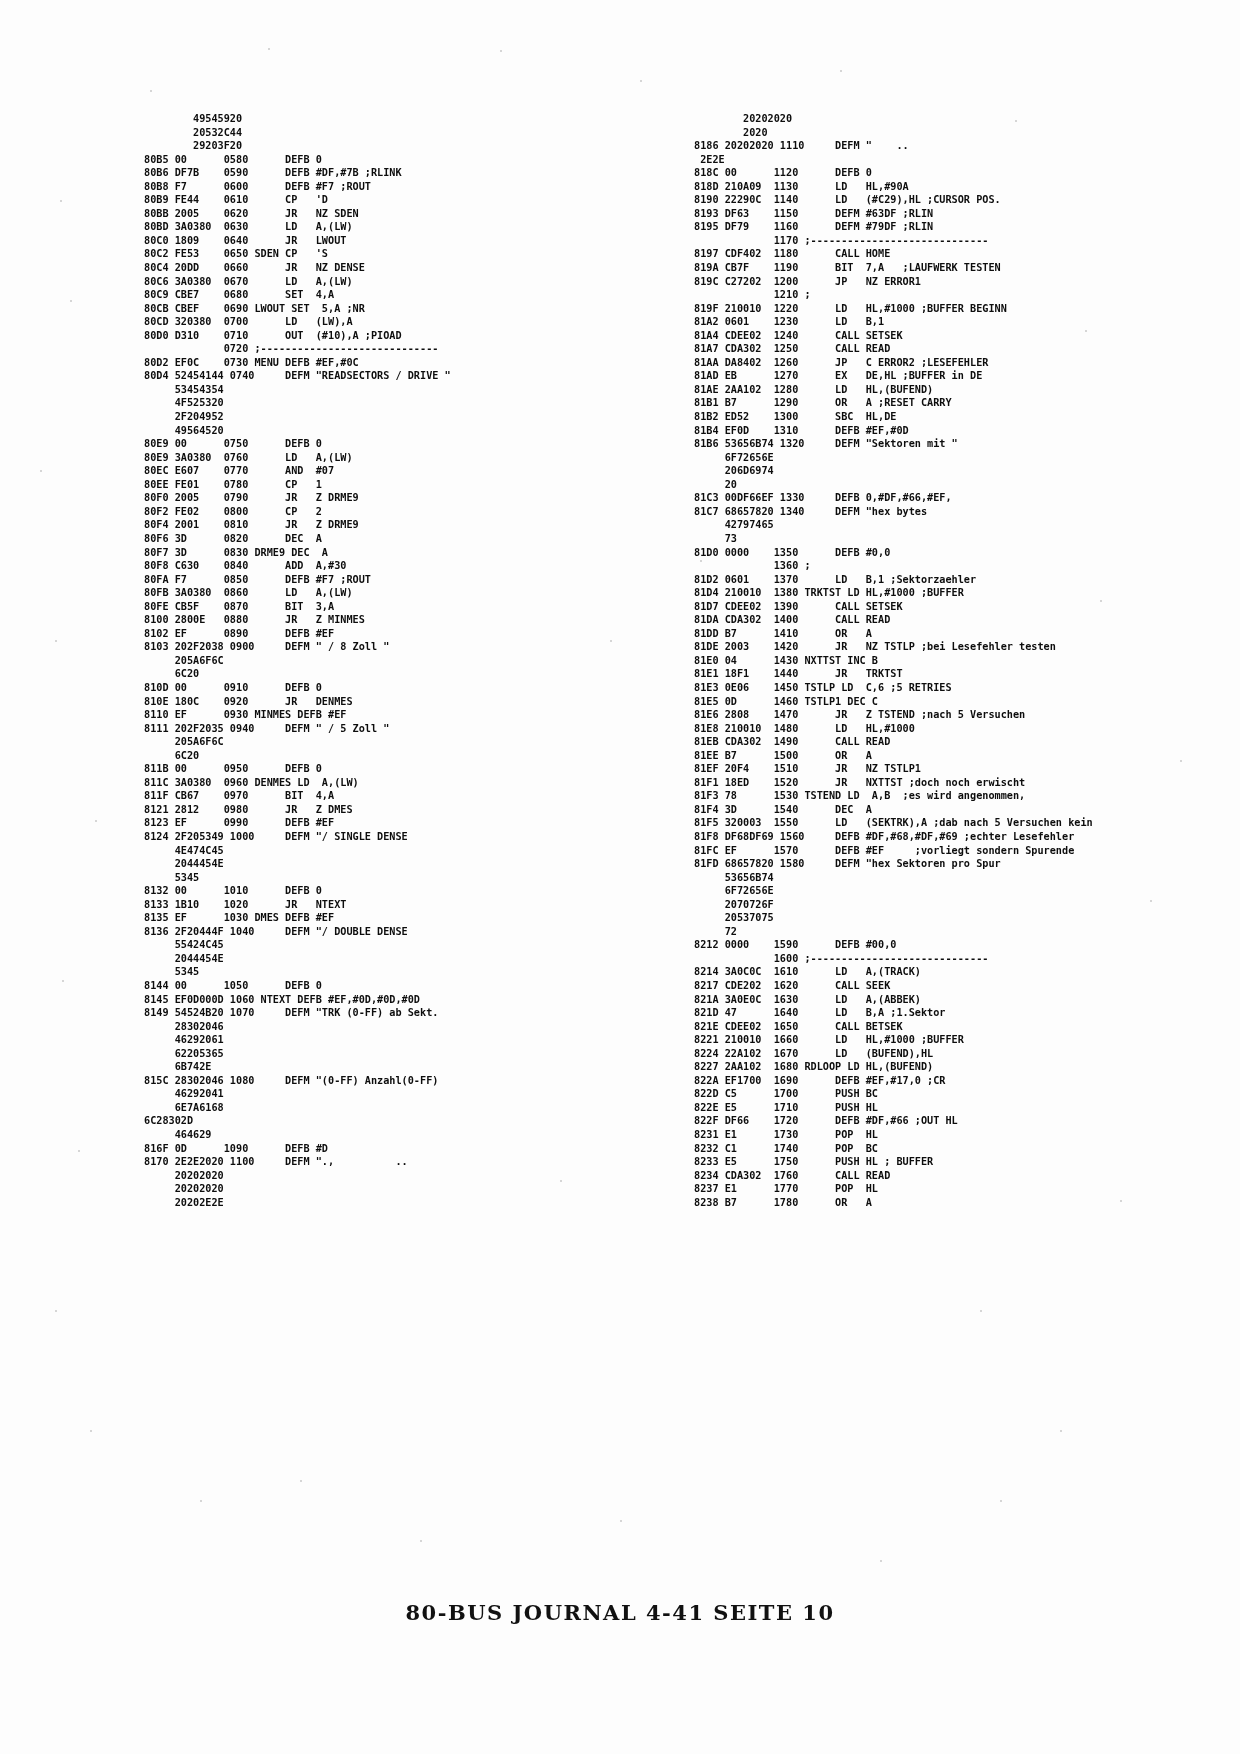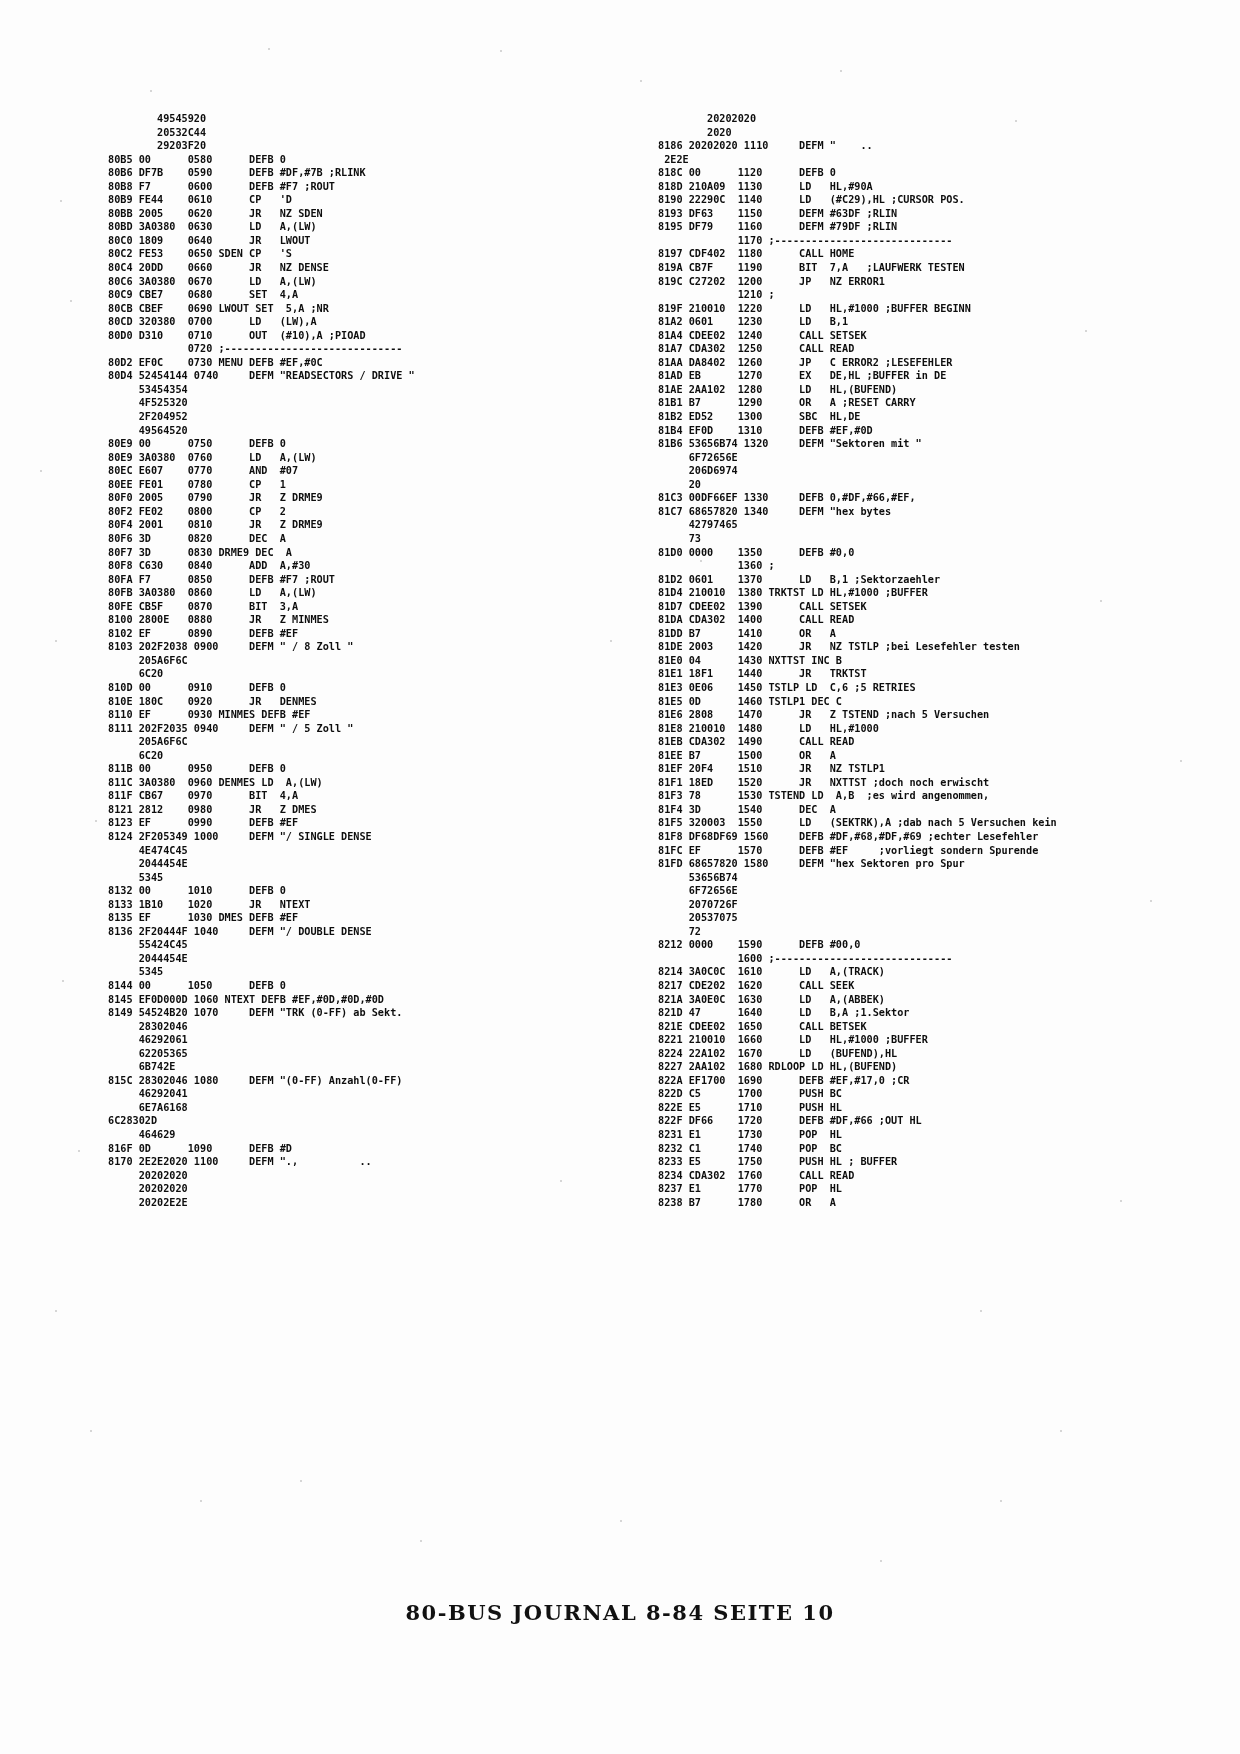--- a/index.html
+++ b/index.html
@@ -27,20 +27,21 @@
     background: #c9c9c9;
     border-radius: 50%;
   }
   .columns {
     position: absolute;
     top: 112px;
     left: 0;
     right: 0;
     display: flex;
     gap: 0px;
+    padding-left: 36px;
   }
   .col {
     width: 520px;
     font-size: 10.2px;
     line-height: 13.55px;
     letter-spacing: 0px;
     white-space: pre;
     font-weight: 700;
     color: #0d0d0d;
   }
@@ -67,21 +68,21 @@
 </head>
 <body>
 
 <div class="page">
 
   <div class="columns">
     <div class="col col-left"><span class="line">        49545920</span><span class="line">        20532C44</span><span class="line">        29203F20</span><span class="line">80B5 00      0580      DEFB 0</span><span class="line">80B6 DF7B    0590      DEFB #DF,#7B ;RLINK</span><span class="line">80B8 F7      0600      DEFB #F7 ;ROUT</span><span class="line">80B9 FE44    0610      CP   'D</span><span class="line">80BB 2005    0620      JR   NZ SDEN</span><span class="line">80BD 3A0380  0630      LD   A,(LW)</span><span class="line">80C0 1809    0640      JR   LWOUT</span><span class="line">80C2 FE53    0650 SDEN CP   'S</span><span class="line">80C4 20DD    0660      JR   NZ DENSE</span><span class="line">80C6 3A0380  0670      LD   A,(LW)</span><span class="line">80C9 CBE7    0680      SET  4,A</span><span class="line">80CB CBEF    0690 LWOUT SET  5,A ;NR</span><span class="line">80CD 320380  0700      LD   (LW),A</span><span class="line">80D0 D310    0710      OUT  (#10),A ;PIOAD</span><span class="line">             0720 ;-----------------------------</span><span class="line">80D2 EF0C    0730 MENU DEFB #EF,#0C</span><span class="line">80D4 52454144 0740     DEFM "READSECTORS / DRIVE "</span><span class="line">     53454354</span><span class="line">     4F525320</span><span class="line">     2F204952</span><span class="line">     49564520</span><span class="line">80E9 00      0750      DEFB 0</span><span class="line">80E9 3A0380  0760      LD   A,(LW)</span><span class="line">80EC E607    0770      AND  #07</span><span class="line">80EE FE01    0780      CP   1</span><span class="line">80F0 2005    0790      JR   Z DRME9</span><span class="line">80F2 FE02    0800      CP   2</span><span class="line">80F4 2001    0810      JR   Z DRME9</span><span class="line">80F6 3D      0820      DEC  A</span><span class="line">80F7 3D      0830 DRME9 DEC  A</span><span class="line">80F8 C630    0840      ADD  A,#30</span><span class="line">80FA F7      0850      DEFB #F7 ;ROUT</span><span class="line">80FB 3A0380  0860      LD   A,(LW)</span><span class="line">80FE CB5F    0870      BIT  3,A</span><span class="line">8100 2800E   0880      JR   Z MINMES</span><span class="line">8102 EF      0890      DEFB #EF</span><span class="line">8103 202F2038 0900     DEFM " / 8 Zoll "</span><span class="line">     205A6F6C</span><span class="line">     6C20</span><span class="line">810D 00      0910      DEFB 0</span><span class="line">810E 180C    0920      JR   DENMES</span><span class="line">8110 EF      0930 MINMES DEFB #EF</span><span class="line">8111 202F2035 0940     DEFM " / 5 Zoll "</span><span class="line">     205A6F6C</span><span class="line">     6C20</span><span class="line">811B 00      0950      DEFB 0</span><span class="line">811C 3A0380  0960 DENMES LD  A,(LW)</span><span class="line">811F CB67    0970      BIT  4,A</span><span class="line">8121 2812    0980      JR   Z DMES</span><span class="line">8123 EF      0990      DEFB #EF</span><span class="line">8124 2F205349 1000     DEFM "/ SINGLE DENSE</span><span class="line">     4E474C45</span><span class="line">     2044454E</span><span class="line">     5345</span><span class="line">8132 00      1010      DEFB 0</span><span class="line">8133 1B10    1020      JR   NTEXT</span><span class="line">8135 EF      1030 DMES DEFB #EF</span><span class="line">8136 2F20444F 1040     DEFM "/ DOUBLE DENSE</span><span class="line">     55424C45</span><span class="line">     2044454E</span><span class="line">     5345</span><span class="line">8144 00      1050      DEFB 0</span><span class="line">8145 EF0D000D 1060 NTEXT DEFB #EF,#0D,#0D,#0D</span><span class="line">8149 54524B20 1070     DEFM "TRK (0-FF) ab Sekt.</span><span class="line">     28302046</span><span class="line">     46292061</span><span class="line">     62205365</span><span class="line">     6B742E</span><span class="line">815C 28302046 1080     DEFM "(0-FF) Anzahl(0-FF)</span><span class="line">     46292041</span><span class="line">     6E7A6168</span><span class="line">6C28302D</span><span class="line">     464629</span><span class="line">816F 0D      1090      DEFB #D</span><span class="line">8170 2E2E2020 1100     DEFM ".,          ..</span><span class="line">     20202020</span><span class="line">     20202020</span><span class="line">     20202E2E</span></div>
     <div class="col col-right"><span class="line">        20202020</span><span class="line">        2020</span><span class="line">8186 20202020 1110     DEFM "    ..</span><span class="line"> 2E2E</span><span class="line">818C 00      1120      DEFB 0</span><span class="line">818D 210A09  1130      LD   HL,#90A</span><span class="line">8190 22290C  1140      LD   (#C29),HL ;CURSOR POS.</span><span class="line">8193 DF63    1150      DEFM #63DF ;RLIN</span><span class="line">8195 DF79    1160      DEFM #79DF ;RLIN</span><span class="line">             1170 ;-----------------------------</span><span class="line">8197 CDF402  1180      CALL HOME</span><span class="line">819A CB7F    1190      BIT  7,A   ;LAUFWERK TESTEN</span><span class="line">819C C27202  1200      JP   NZ ERROR1</span><span class="line">             1210 ;</span><span class="line">819F 210010  1220      LD   HL,#1000 ;BUFFER BEGINN</span><span class="line">81A2 0601    1230      LD   B,1</span><span class="line">81A4 CDEE02  1240      CALL SETSEK</span><span class="line">81A7 CDA302  1250      CALL READ</span><span class="line">81AA DA8402  1260      JP   C ERROR2 ;LESEFEHLER</span><span class="line">81AD EB      1270      EX   DE,HL ;BUFFER in DE</span><span class="line">81AE 2AA102  1280      LD   HL,(BUFEND)</span><span class="line">81B1 B7      1290      OR   A ;RESET CARRY</span><span class="line">81B2 ED52    1300      SBC  HL,DE</span><span class="line">81B4 EF0D    1310      DEFB #EF,#0D</span><span class="line">81B6 53656B74 1320     DEFM "Sektoren mit "</span><span class="line">     6F72656E</span><span class="line">     206D6974</span><span class="line">     20</span><span class="line">81C3 00DF66EF 1330     DEFB 0,#DF,#66,#EF,</span><span class="line">81C7 68657820 1340     DEFM "hex bytes</span><span class="line">     42797465</span><span class="line">     73</span><span class="line">81D0 0000    1350      DEFB #0,0</span><span class="line">             1360 ;</span><span class="line">81D2 0601    1370      LD   B,1 ;Sektorzaehler</span><span class="line">81D4 210010  1380 TRKTST LD HL,#1000 ;BUFFER</span><span class="line">81D7 CDEE02  1390      CALL SETSEK</span><span class="line">81DA CDA302  1400      CALL READ</span><span class="line">81DD B7      1410      OR   A</span><span class="line">81DE 2003    1420      JR   NZ TSTLP ;bei Lesefehler testen</span><span class="line">81E0 04      1430 NXTTST INC B</span><span class="line">81E1 18F1    1440      JR   TRKTST</span><span class="line">81E3 0E06    1450 TSTLP LD  C,6 ;5 RETRIES</span><span class="line">81E5 0D      1460 TSTLP1 DEC C</span><span class="line">81E6 2808    1470      JR   Z TSTEND ;nach 5 Versuchen</span><span class="line">81E8 210010  1480      LD   HL,#1000</span><span class="line">81EB CDA302  1490      CALL READ</span><span class="line">81EE B7      1500      OR   A</span><span class="line">81EF 20F4    1510      JR   NZ TSTLP1</span><span class="line">81F1 18ED    1520      JR   NXTTST ;doch noch erwischt</span><span class="line">81F3 78      1530 TSTEND LD  A,B  ;es wird angenommen,</span><span class="line">81F4 3D      1540      DEC  A</span><span class="line">81F5 320003  1550      LD   (SEKTRK),A ;dab nach 5 Versuchen kein</span><span class="line">81F8 DF68DF69 1560     DEFB #DF,#68,#DF,#69 ;echter Lesefehler</span><span class="line">81FC EF      1570      DEFB #EF     ;vorliegt sondern Spurende</span><span class="line">81FD 68657820 1580     DEFM "hex Sektoren pro Spur</span><span class="line">     53656B74</span><span class="line">     6F72656E</span><span class="line">     2070726F</span><span class="line">     20537075</span><span class="line">     72</span><span class="line">8212 0000    1590      DEFB #00,0</span><span class="line">             1600 ;-----------------------------</span><span class="line">8214 3A0C0C  1610      LD   A,(TRACK)</span><span class="line">8217 CDE202  1620      CALL SEEK</span><span class="line">821A 3A0E0C  1630      LD   A,(ABBEK)</span><span class="line">821D 47      1640      LD   B,A ;1.Sektor</span><span class="line">821E CDEE02  1650      CALL BETSEK</span><span class="line">8221 210010  1660      LD   HL,#1000 ;BUFFER</span><span class="line">8224 22A102  1670      LD   (BUFEND),HL</span><span class="line">8227 2AA102  1680 RDLOOP LD HL,(BUFEND)</span><span class="line">822A EF1700  1690      DEFB #EF,#17,0 ;CR</span><span class="line">822D C5      1700      PUSH BC</span><span class="line">822E E5      1710      PUSH HL</span><span class="line">822F DF66    1720      DEFB #DF,#66 ;OUT HL</span><span class="line">8231 E1      1730      POP  HL</span><span class="line">8232 C1      1740      POP  BC</span><span class="line">8233 E5      1750      PUSH HL ; BUFFER</span><span class="line">8234 CDA302  1760      CALL READ</span><span class="line">8237 E1      1770      POP  HL</span><span class="line">8238 B7      1780      OR   A</span></div>
   </div>
 
-  <div class="footer">80-BUS JOURNAL 8-84 SEITE 10</div>
+  <div class="footer">80-BUS JOURNAL 4-41 SEITE 10</div>
 <div class="speck" style="left: 268px; top: 48px;"></div>
     <div class="speck" style="left: 500px; top: 50px;"></div>
     <div class="speck" style="left: 840px; top: 70px;"></div>
     <div class="speck" style="left: 1015px; top: 120px;"></div>
     <div class="speck" style="left: 60px; top: 200px;"></div>
     <div class="speck" style="left: 70px; top: 300px;"></div>
     <div class="speck" style="left: 40px; top: 470px;"></div>
     <div class="speck" style="left: 55px; top: 640px;"></div>
     <div class="speck" style="left: 95px; top: 820px;"></div>
     <div class="speck" style="left: 62px; top: 980px;"></div>

